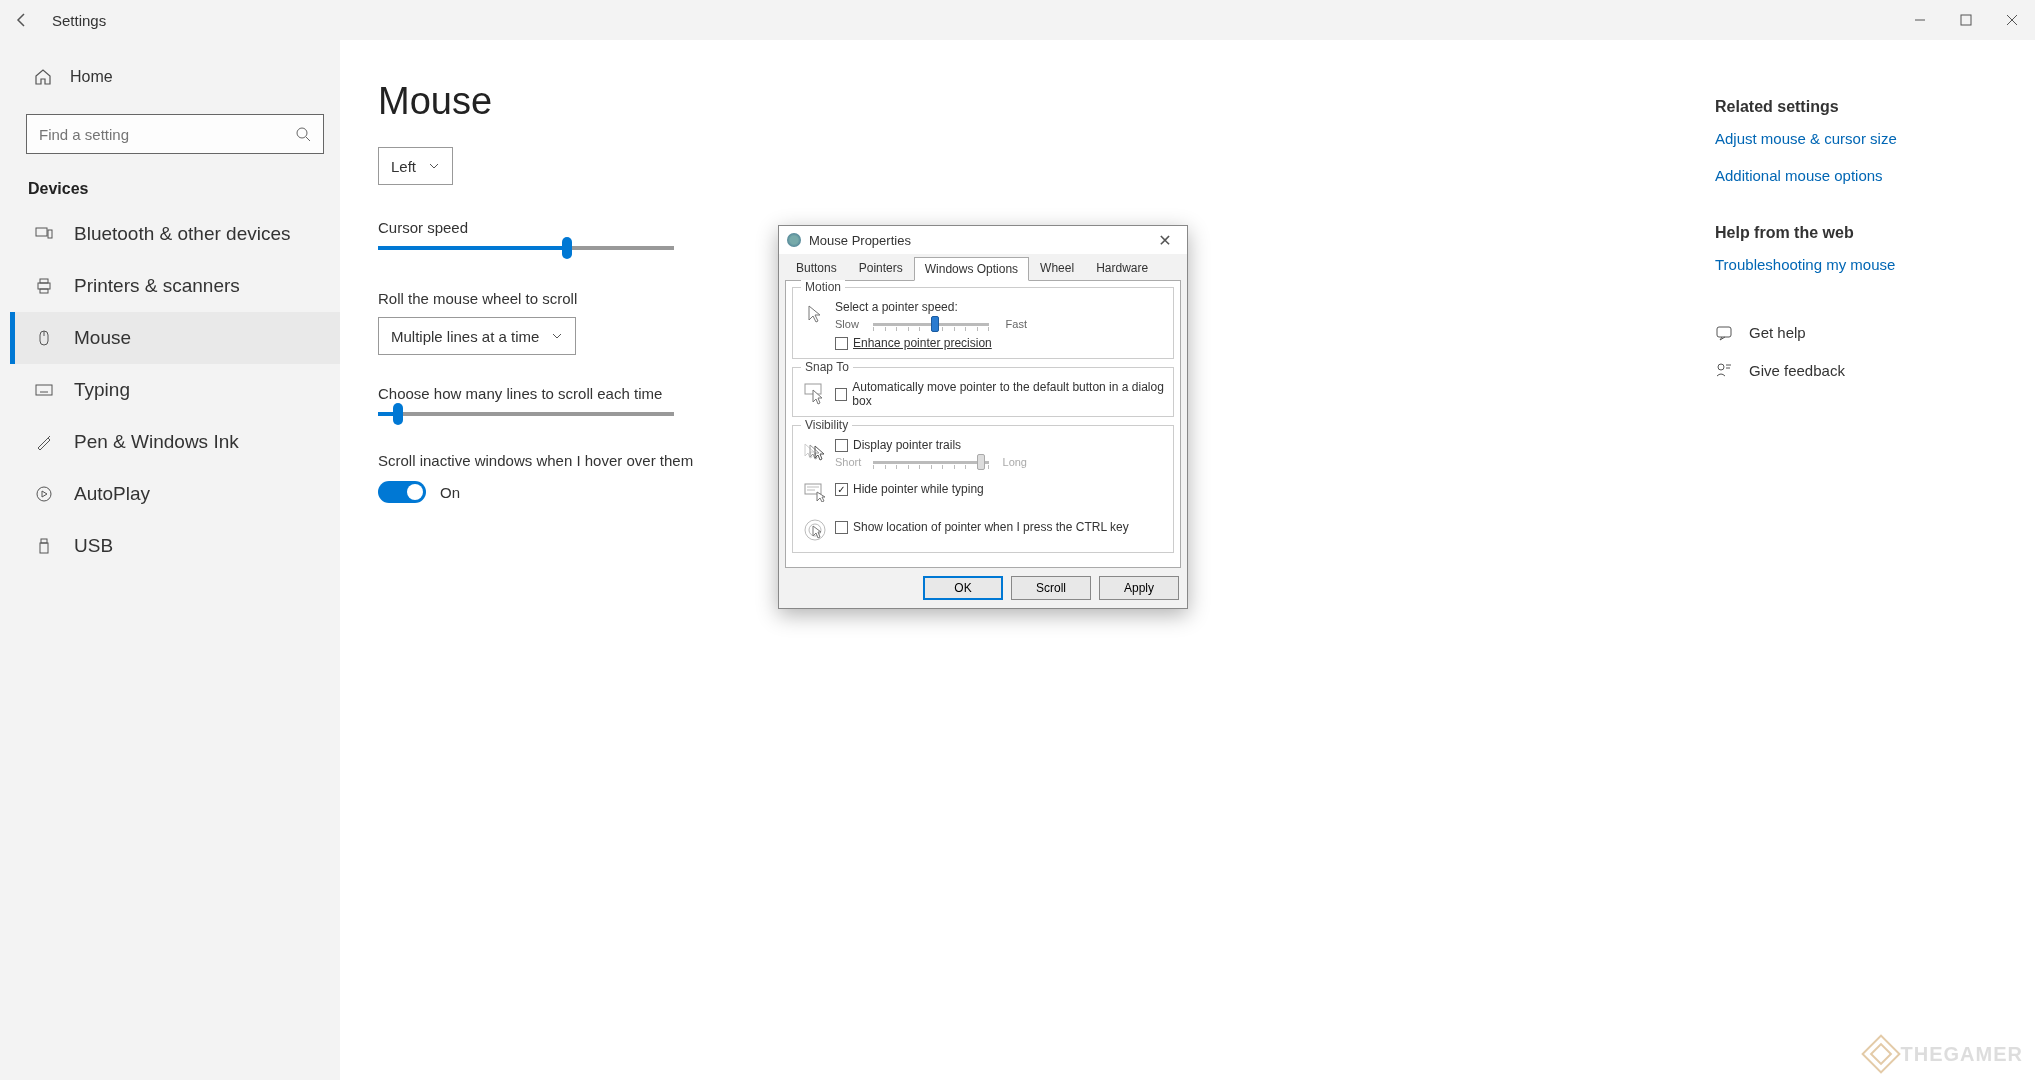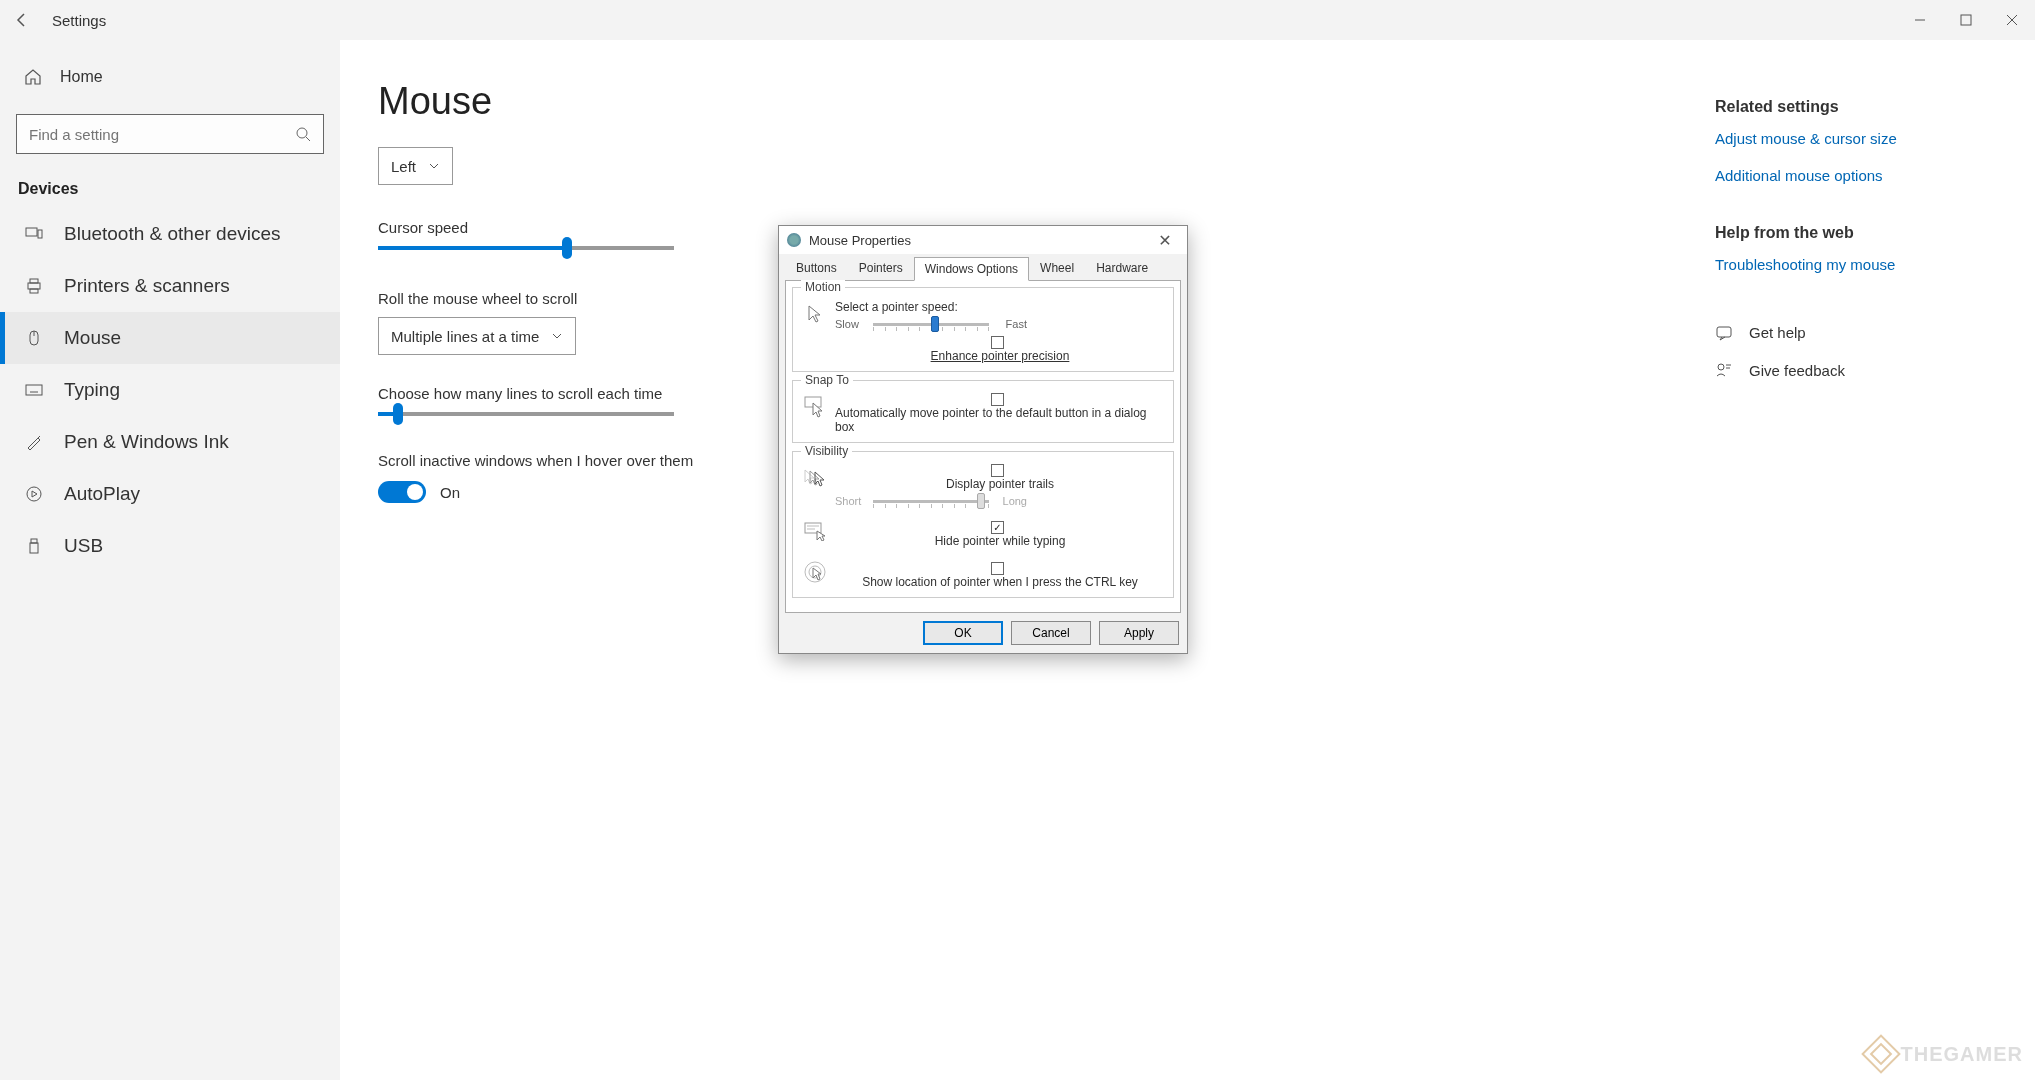--- a/index.html
+++ b/index.html
@@ -7,21 +7,21 @@
 
 
 .titlebar { height: 40px; display: flex; align-items: center; background: #f3f3f3; }
 .back-btn { width: 44px; height: 40px; display: flex; align-items: center; justify-content: center; cursor: pointer; }
 .titlebar-title { font-size: 15px; color: #333; margin-left: 8px; }
 .titlebar-right { margin-left: auto; display: flex; }
 .titlebar-btn { width: 46px; height: 40px; display: flex; align-items: center; justify-content: center; color: #555; cursor: pointer; }
 
 
 .layout { display: flex; height: calc(100% - 40px); }
-.sidebar { width: 340px; background: #f3f3f3; padding: 0 0 0 0; }
+.sidebar { width: 340px; background: #f3f3f3; padding: 0 0 0 10px; }
 .content { flex: 1; background: #fff; padding: 40px 0 0 38px; position: relative; }
 .rightpanel { width: 320px; padding: 50px 40px 0 0; }
 
 
 .home-item { display: flex; align-items: center; height: 54px; padding-left: 24px; cursor: pointer; margin-top: 10px; }
 .home-item .icon { width: 18px; height: 18px; margin-right: 18px; }
 .home-item .lbl { font-size: 16px; color: #333; }
 .search-box { margin: 10px 16px 0 16px; height: 40px; border: 1px solid #666; background: #fdfdfd; display: flex; align-items: center; padding: 0 12px; }
 .search-box input { flex: 1; border: 0; outline: 0; background: transparent; font-size: 15px; color: #666; }
 .section-header { font-size: 16px; font-weight: 600; color: #222; padding: 26px 0 10px 18px; }
@@ -70,21 +70,21 @@
 .fs-icon { width: 28px; height: 28px; margin-right: 6px; display: flex; align-items: center; justify-content: center; color: #888; }
 .fs-content { flex: 1; font-size: 12px; color: #333; }
 .mini-slider { display: flex; align-items: center; margin-top: 4px; }
 .ms-label { font-size: 11px; color: #666; width: 32px; }
 .ms-label.right { text-align: right; }
 .ms-track { flex: 0 0 116px; height: 3px; background: #bbb; position: relative; margin: 0 6px; }
 .ms-ticks { position: absolute; left: 0; right: 0; top: 4px; display: flex; justify-content: space-between; }
 .ms-ticks span { width: 1px; height: 4px; background: #bbb; }
 .ms-thumb { position: absolute; top: -7px; width: 8px; height: 16px; background: #2a7bd0; border: 1px solid #1a5ba0; border-radius: 2px; }
 .ms-thumb.gray { background: #ddd; border-color: #aaa; }
-.checkbox-row { display: flex; align-items: center; margin-top: 6px; font-size: 12px; color: #333; flex-direction: column; }
+.checkbox-row { display: flex; align-items: center; margin-top: 6px; font-size: 12px; color: #333; }
 .checkbox { width: 13px; height: 13px; border: 1px solid #666; margin-right: 5px; display: flex; align-items: center; justify-content: center; font-size: 10px; color: #222; background: #fff; }
 .checkbox.checked::after { content: "✓"; }
 .dlg-buttons { display: flex; justify-content: flex-end; padding: 8px; gap: 8px; }
 .dlg-btn { width: 80px; height: 24px; border: 1px solid #888; background: #e8e8e8; font-size: 12px; cursor: pointer; display: flex; align-items: center; justify-content: center; }
 .dlg-btn.primary { border: 2px solid #0078d4; }
 
 
 .watermark { position: absolute; right: 12px; bottom: 12px; font-size: 20px; font-weight: 700; color: rgba(180,180,180,.45); letter-spacing: 1px; display: flex; align-items: center; }
 .watermark .wicon { width: 28px; height: 28px; margin-right: 6px; border: 2px solid rgba(200,150,80,.5); transform: rotate(45deg); position: relative; }
 .watermark .wicon::after { content: ""; position: absolute; inset: 4px; border: 2px solid rgba(200,150,80,.5); }
@@ -423,21 +423,21 @@
             <div class="checkbox"></div>
             <span>Show location of pointer when I press the CTRL key</span>
           </div>
         </div>
       </div>
     </div>
 
   </div>
   <div class="dlg-buttons">
     <div class="dlg-btn primary">OK</div>
-    <div class="dlg-btn">Cancel</div>
+    <div class="dlg-btn">Scroll</div>
     <div class="dlg-btn">Apply</div>
   </div>
 </div>
 
 <div class="watermark">
   <div class="wicon"></div>
   <span>THEGAMER</span>
 </div>
 
 </body></html>

